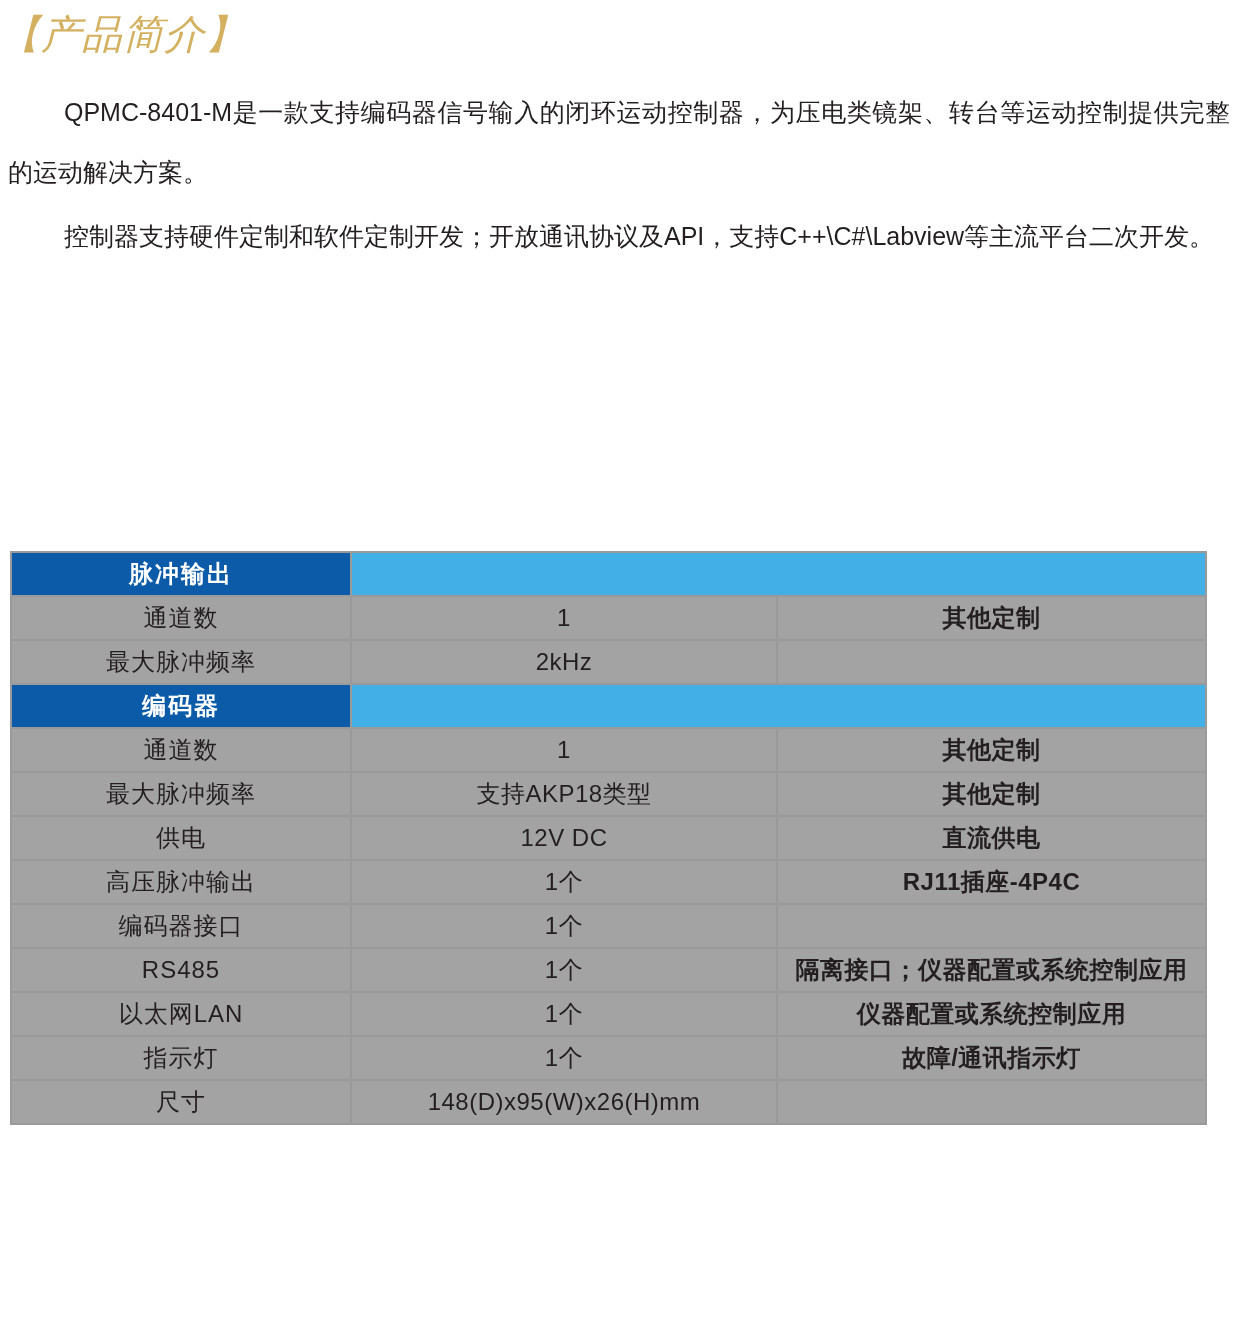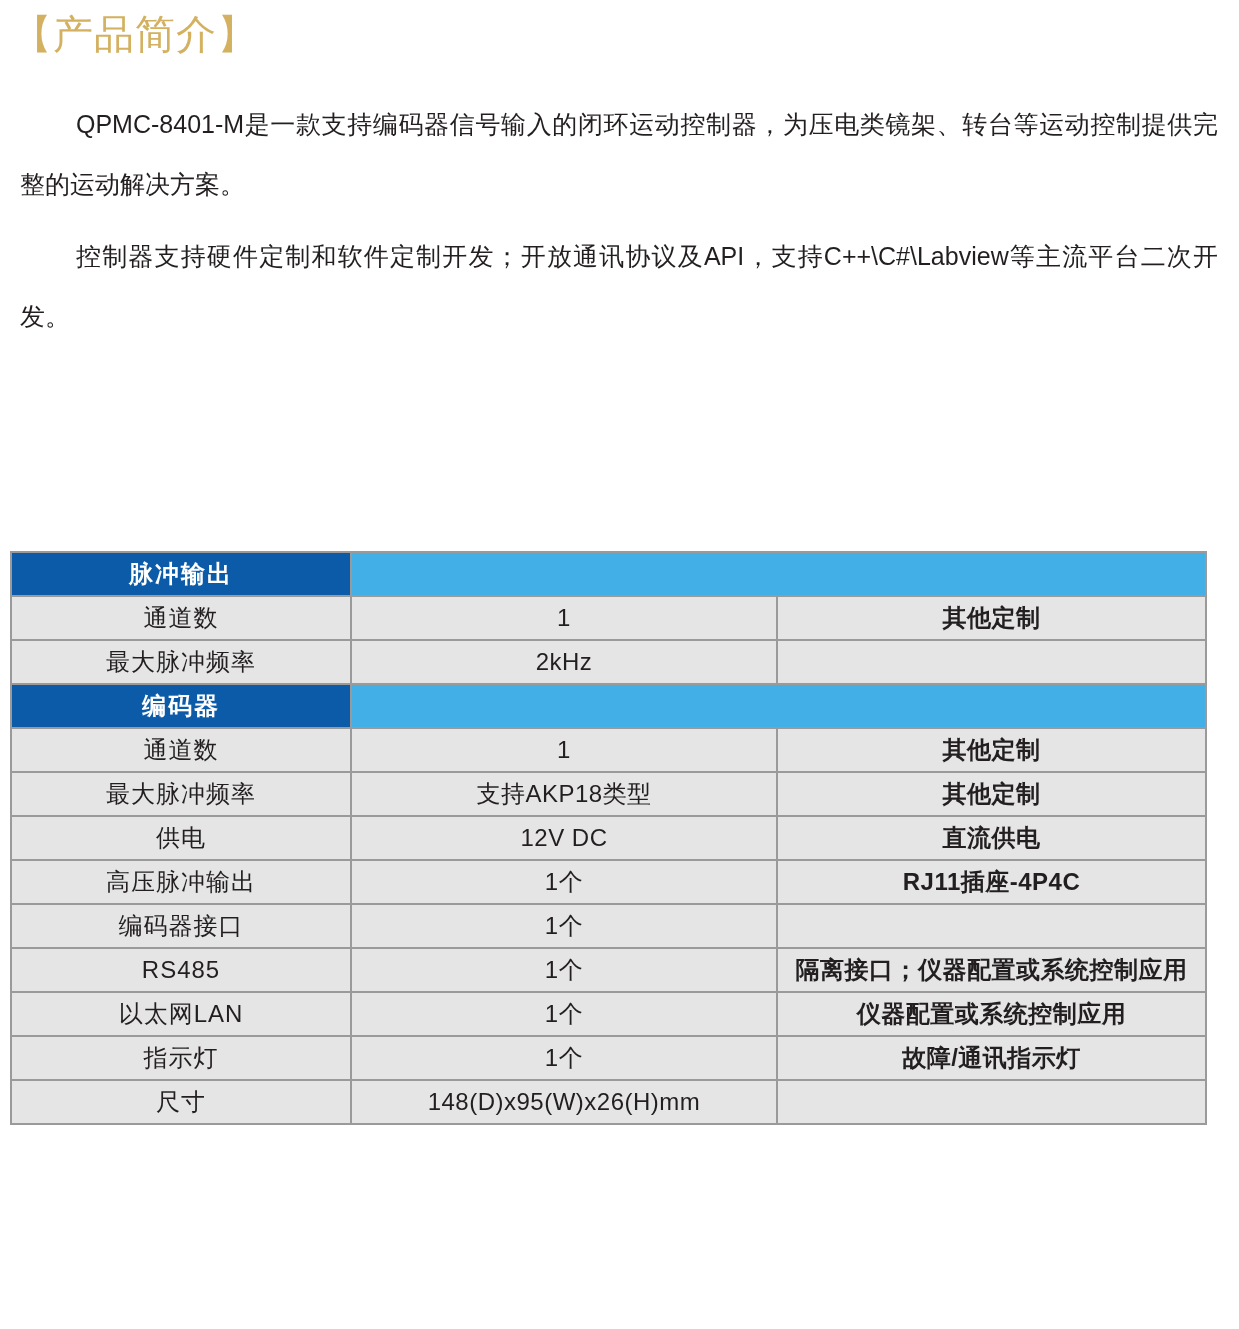--- a/index.html
+++ b/index.html
@@ -27,35 +27,35 @@
   
   .section-heading {
     color: #d3b160;
     font-size: 40px;
     font-weight: 400;
     letter-spacing: 1px;
     line-height: 1;
     margin: 0;
     white-space: nowrap;
   }
-  #heading-product { position: absolute; left: 12px; top: 14px; }
+  #heading-product { position: absolute; left: 0; top: 14px; font-style: italic; }
   #heading-specs   { position: absolute; left: 8px; top: 490px; }
 
   
   .intro-block {
     position: absolute;
     left: 8px;
     top: 82px;
     width: 1222px;
   }
   .intro-para {
     font-size: 25px;
     line-height: 60px;
     text-indent: 56px;
-    margin: 12px;
+    margin: 0;
     text-align: justify;
     text-justify: inter-character;
     color: #231f20;
     letter-spacing: 0px;
   }
   .intro-para + .intro-para { margin-top: 4px; }
 
   
   .spec-table-wrap {
     position: absolute;
@@ -74,21 +74,21 @@
 
   table.spec-table td {
     border: 2px solid #9a9a9a;
     text-align: center;
     vertical-align: middle;
     font-size: 24px;
     color: #231f20;
     height: 44px;
     padding: 0 6px;
     box-sizing: border-box;
-    background: #e5e5e5;
+    background: #a3a3a3;
   }
   tr.group-row td.group-title {
     background: #0b5ba8;
     color: #ffffff;
     font-weight: 700;
     border-color: #9a9a9a;
     letter-spacing: 2px;
   }
   tr.group-row td.group-fill {
     background: #42b0e6;

